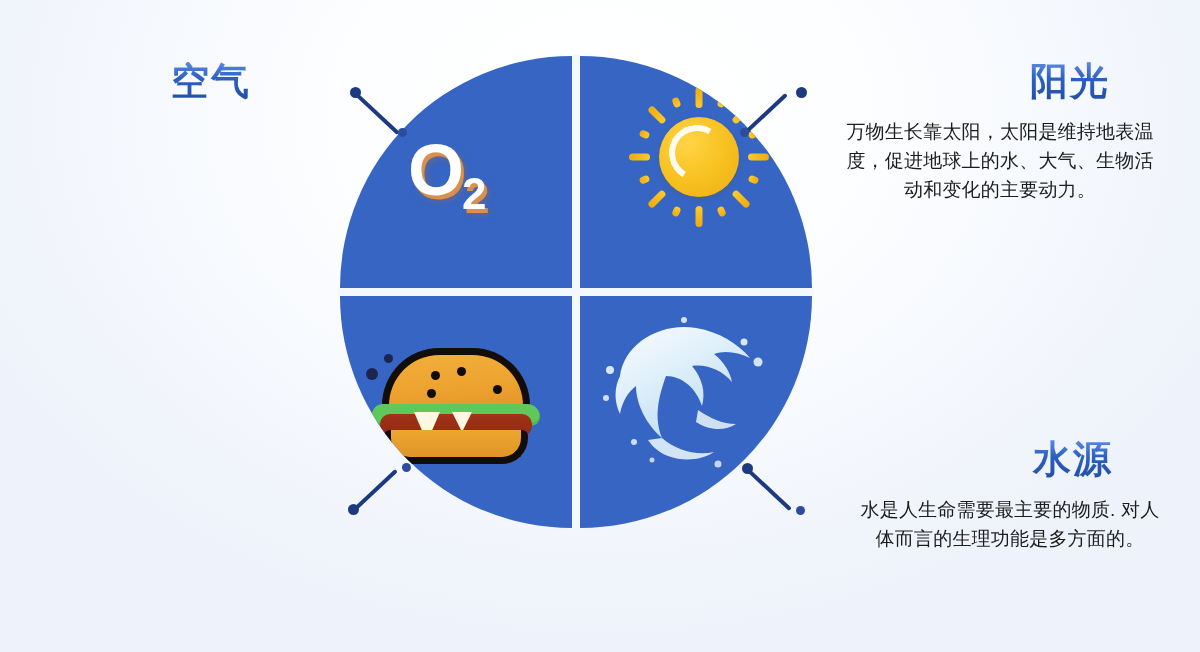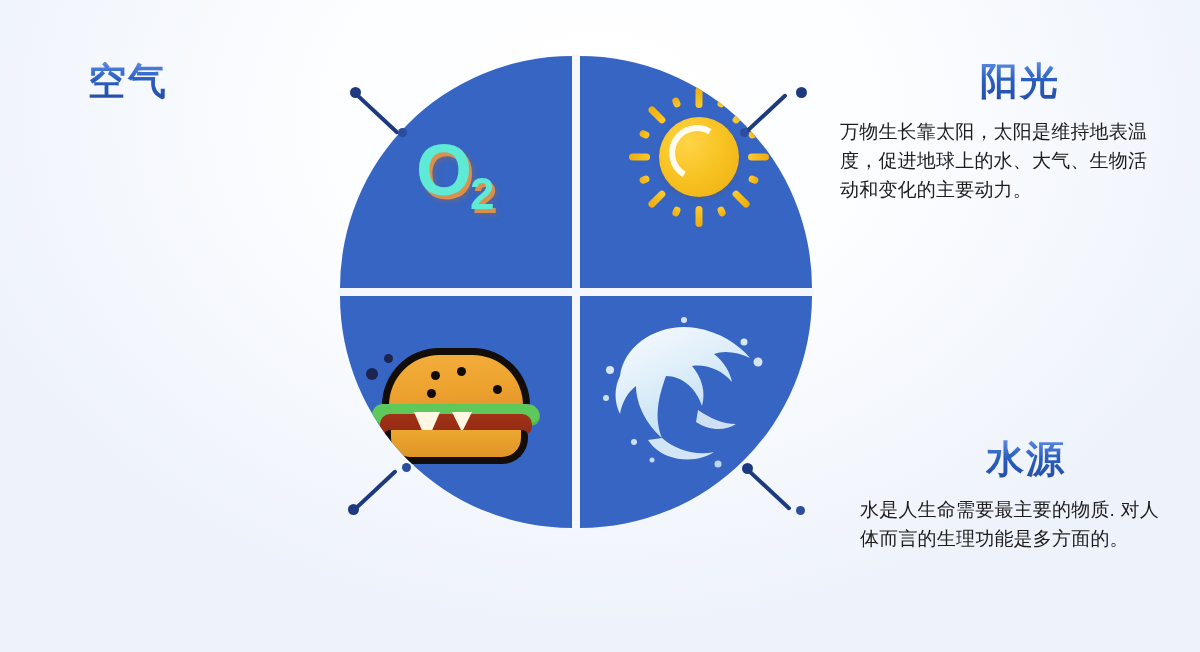--- a/index.html
+++ b/index.html
@@ -40,25 +40,25 @@
     overflow: hidden;
   }
   .q-tl { left: 0;     top: 0;     border-radius: 232px 0 0 0; }
   .q-tr { left: 240px; top: 0;     border-radius: 0 232px 0 0; }
   .q-bl { left: 0;     top: 240px; border-radius: 0 0 0 232px; }
   .q-br { left: 240px; top: 240px; border-radius: 0 0 232px 0; }
 
   
   #o2-label {
     position: absolute;
-    left: 76px;
+    left: 68px;
     top: 78px;
     font-size: 72px;
     font-weight: 700;
-    color: #5eead4;
+    color: #ffffff;
     letter-spacing: 0px;
     line-height: 1;
     text-shadow: 3px 4px 0 rgba(226,146,72,0.95), 5px 6px 6px rgba(180,110,40,0.35);
     font-family: "Liberation Sans", "DejaVu Sans", sans-serif;
   }
   #o2-label .sub {
     font-size: 44px;
     vertical-align: -14px;
     margin-left: -2px;
   }
@@ -200,21 +200,21 @@
   }
   .connector .dot {
     position: absolute;
     width: 11px; height: 11px;
     border-radius: 50%;
     background: #1d3a7e;
   }
   .connector .dot.small { width: 9px; height: 9px; background: #2b4d9c; }
 
   
-  .block { position: absolute; }
+  .block { position: absolute; text-align: center; }
   .block h2 {
     margin: 0 0 18px 0;
     font-size: 38px;
     font-weight: 700;
     letter-spacing: 2px;
     line-height: 1;
     background: linear-gradient(180deg, #5b8ae0 0%, #2b5fc0 45%, #244fa8 100%);
     -webkit-background-clip: text;
     background-clip: text;
     color: transparent;

